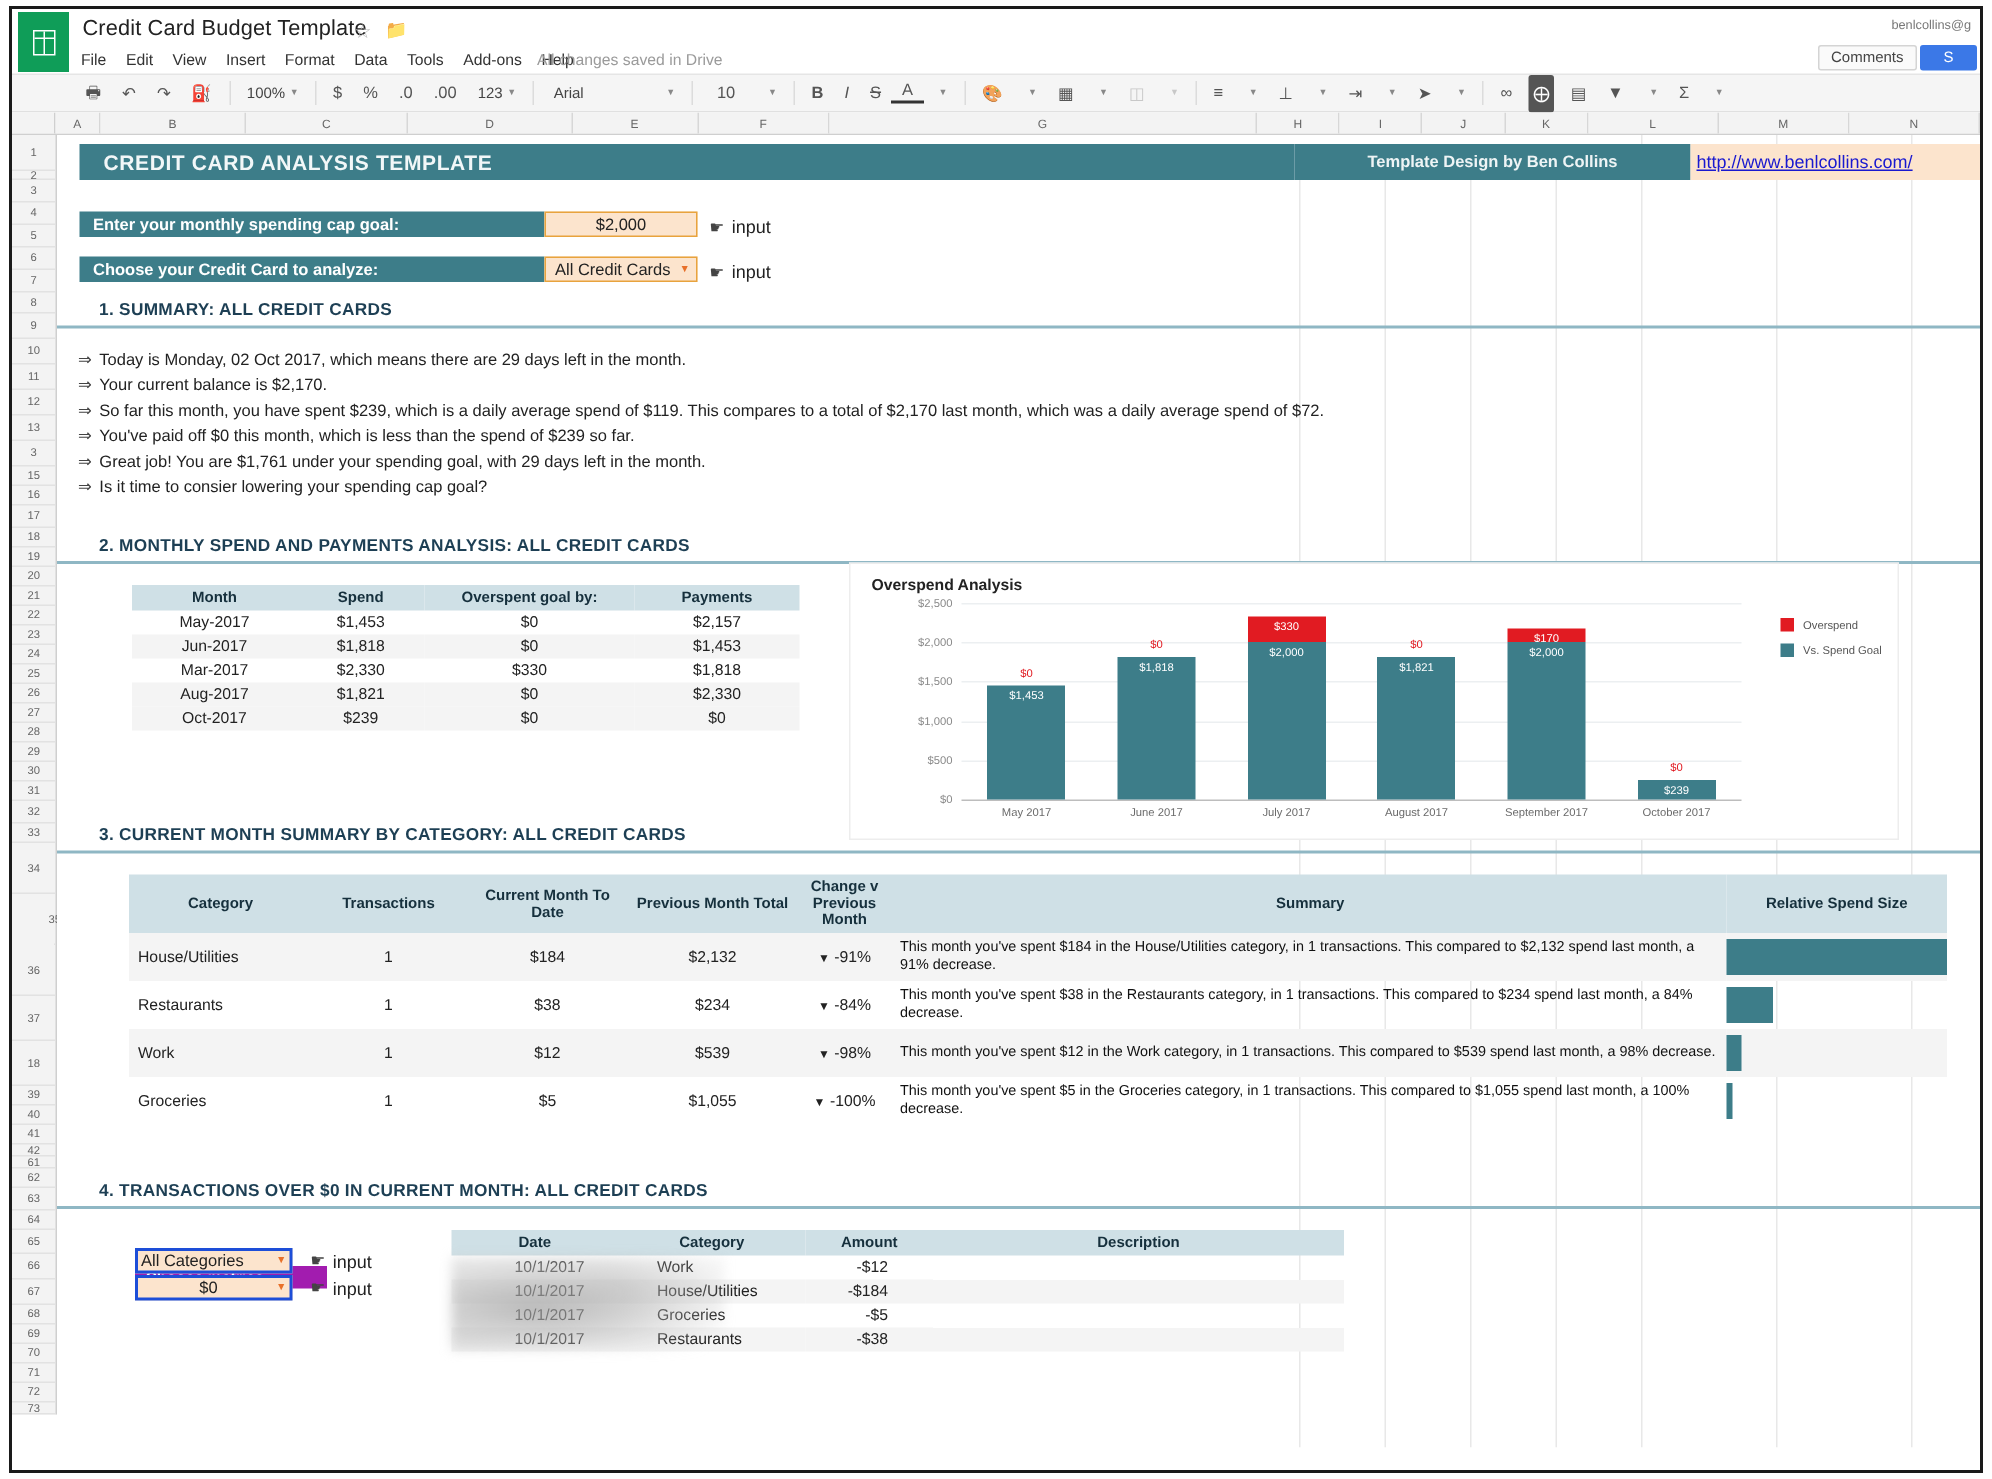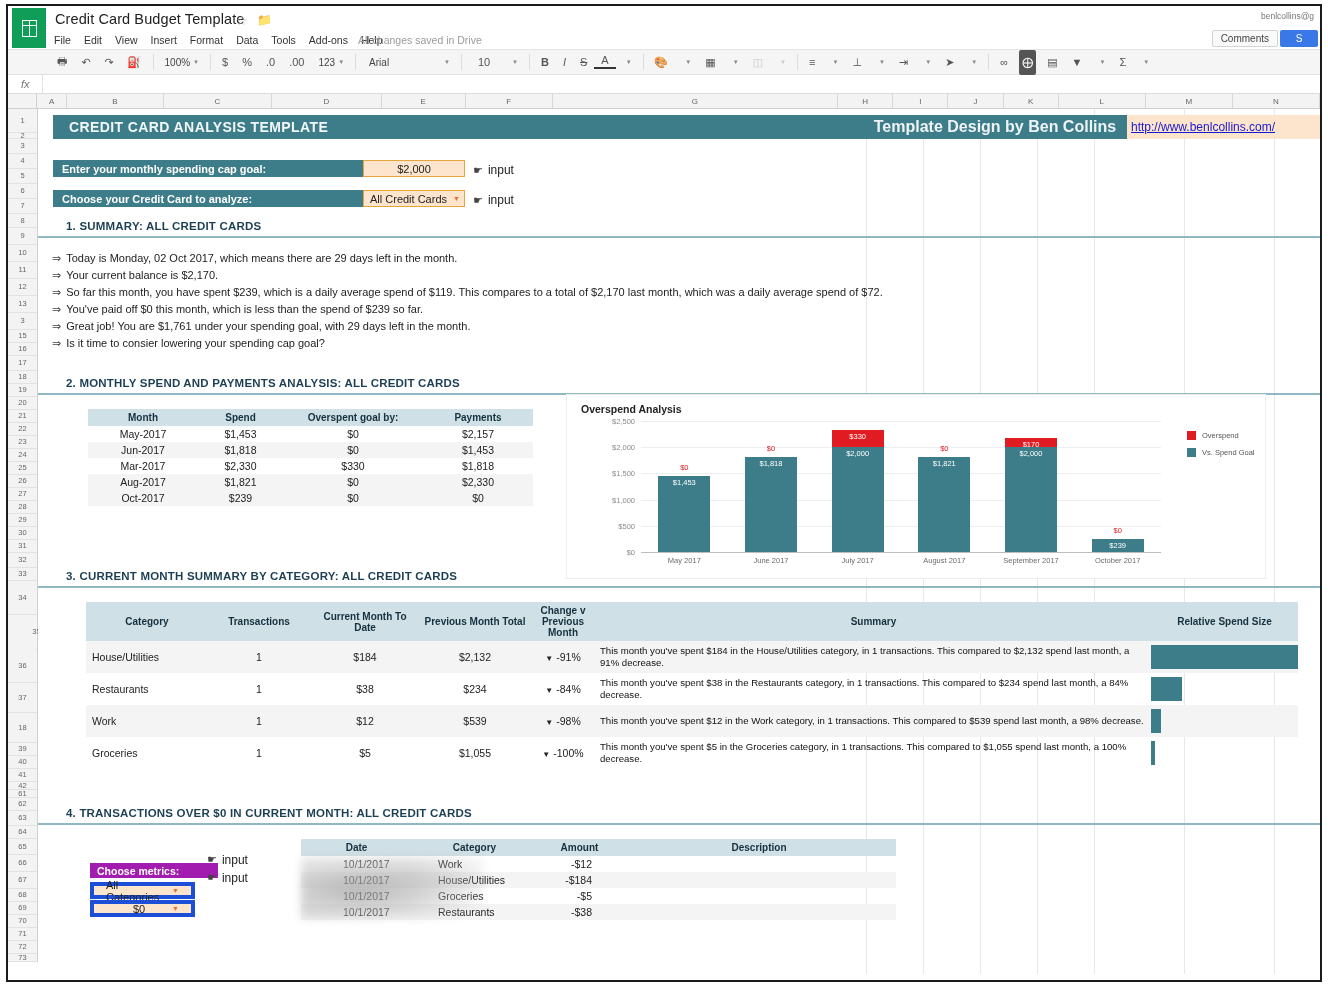--- a/index.html
+++ b/index.html
@@ -98,21 +98,21 @@
   .vline { position:absolute; top:0; bottom:0; width:1px; background:#e8e8e8; }
 
   
   .banner {
     position:absolute; background:#3d7d89; color:#fff; display:flex; align-items:center;
     font-weight:bold;
   }
   .banner.title { left:15px; top:6px; width:810px; height:24px; padding-left:16px;
                   font-size:14px; letter-spacing:.4px; color:#f2f7f8;}
   .banner.credit { left:825px; top:6px; width:264px; height:24px;
-                   justify-content:center; font-size:16px; color:#eef4f5;}
+                   justify-content:center; font-size:11px; color:#eef4f5;}
   .urlcell {
     position:absolute; left:1089px; top:6px; width:209px; height:24px;
     background:#fce4cd; display:flex; align-items:center; padding-left:4px;
   }
   .urlcell a { color:#1919d0; font-size:12px; text-decoration:underline; white-space:nowrap;}
 
   .inputrow { position:absolute; display:flex; align-items:flex-end; }
   .inputlabel {
     background:#3d7d89; color:#fff; font-weight:bold; font-size:11px;
     height:17px; display:flex; align-items:center; padding-left:9px;
@@ -184,22 +184,22 @@
   }
 
   
   .metric-head {
     position:absolute; left:52px; top:754px; width:128px; height:15px;
     background:#a21caf; color:#fff; font-weight:bold; font-size:10.5px;
     display:flex; align-items:center; padding-left:7px;
   }
   .metric-box {
     position:absolute; left:52px; width:105px; height:17px; background:#fce4cd;
-    border:4px solid #1d4ed8; display:flex; align-items:center;
-    justify-content:space-between; padding:0 12px; font-size:11px; color:#222;margin-top:31px;
+    border:2px solid #1d4ed8; display:flex; align-items:center;
+    justify-content:space-between; padding:0 2px; font-size:11px; color:#222;
   }
   .metric-box.m1 { top:742px; }
   .metric-box.m2 { top:760px; justify-content:center; position:absolute;}
   .metric-box.m2 .mval { flex:1; text-align:center;}
 
   
   .chart-panel {
     position:absolute; left:528px; top:285px; width:700px; height:185px;
     background:#fff; border:1px solid #ededed;
   }
@@ -318,24 +318,20 @@
     <div class="tb-sep"></div>
     <div class="tb-item">∞</div>
     <div class="tb-item" style="color:#fff;background:#555;border-radius:2px;padding:1px 3px;margin:0 4px">⨁</div>
     <div class="tb-item">▤</div>
     <div class="tb-item">▼</div>
     <div class="tb-item tb-caret">▼</div>
     <div class="tb-item">Σ</div>
     <div class="tb-item tb-caret">▼</div>
   </div>
 
-  <div class="fxbar">
-    <div class="fx-label">fx</div>
-    <div class="fx-div"></div>
-  </div>
 
   <div class="gridwrap">
 
     <div class="colhdr" id="col-headers">
       <div class="corner"></div>
     <div class="cc" style="width: 31px;">A</div>
         <div class="cc" style="width: 100px;">B</div>
         <div class="cc" style="width: 112px;">C</div>
         <div class="cc" style="width: 113px;">D</div>
         <div class="cc" style="width: 87px;">E</div>

